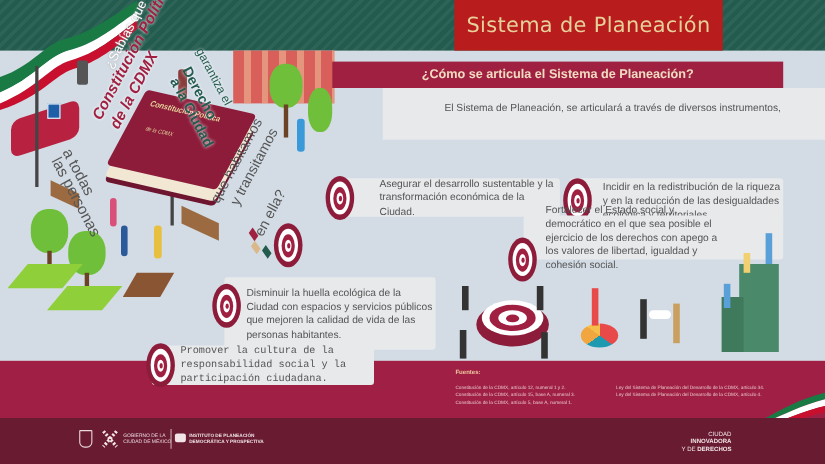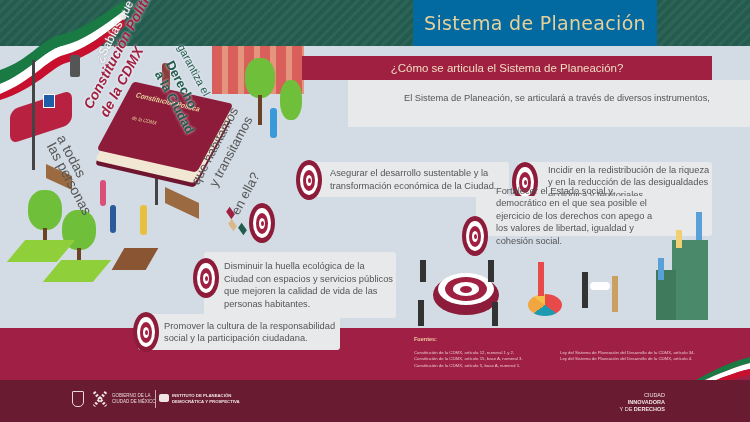--- a/index.html
+++ b/index.html
@@ -2,25 +2,25 @@
 <html><head>
 <meta charset="utf-8">
 <style>
   *{box-sizing:border-box;margin:0;padding:0;}
   html,body{width:750px;height:422px;overflow:hidden;background:#d4dde6;font-family:"Liberation Sans",sans-serif;}
   #root{position:relative;width:750px;height:422px;background:#d3dce5;overflow:hidden;}
 
   
   .top-band{position:absolute;left:0;top:0;width:750px;height:46px;background:#235b4e;
     background-image:repeating-linear-gradient(135deg, rgba(255,255,255,0.05) 0 3px, transparent 3px 7px);}
-  .title-box{position:absolute;left:413px;top:0;width:244px;height:46px;background:#0369a1;display:flex;align-items:center;justify-content:center;}
+  .title-box{position:absolute;left:413px;top:0;width:244px;height:46px;background:#b91c1c;display:flex;align-items:center;justify-content:center;}
   .title-box span{color:#e6d19a;font-size:19px;font-family:"DejaVu Sans",sans-serif;letter-spacing:0.3px;}
 
   
-  .q-header{position:absolute;left:302px;top:56px;width:410px;height:24px;background:#a02042;color:#f0dcc0;font-size:11.5px;font-weight:normal;display:flex;align-items:center;justify-content:center;}
+  .q-header{position:absolute;left:302px;top:56px;width:410px;height:24px;background:#a02042;color:#f0dcc0;font-size:11.5px;font-weight:bold;display:flex;align-items:center;justify-content:center;}
   .q-body{position:absolute;left:302px;top:80px;width:410px;height:47px;background:#e8e9eb;color:#555;font-size:9.3px;line-height:13px;padding:12px 0 0 56px;margin-left:46px;}
   .obj-header{position:absolute;left:302px;top:133px;width:410px;height:21px;background:#235b4e;color:#e6d19a;font-size:11.5px;font-weight:bold;display:flex;align-items:center;justify-content:center;}
 
   
   .obj-card{position:absolute;background:#e8e9eb;color:#555;font-size:9.3px;line-height:12.5px;border-radius:3px;display:flex;align-items:center;}
   .obj-card .txt{padding-left:10px;}
   .target{position:absolute;width:26px;height:40px;border-radius:50%;background:#8c1c3a;display:flex;align-items:center;justify-content:center;}
   .target .r1{width:18px;height:30px;border-radius:50%;background:#fff;display:flex;align-items:center;justify-content:center;}
   .target .r2{width:12px;height:21px;border-radius:50%;background:#a02042;display:flex;align-items:center;justify-content:center;}
   .target .r3{width:6px;height:11px;border-radius:50%;background:#fff;display:flex;align-items:center;justify-content:center;}
@@ -108,21 +108,21 @@
     <div style="position:absolute;left:238px;top:226px;width:9px;height:6px;background:#235b4e;transform:rotate(45deg) skew(10deg,10deg);"></div>
   </div>
 
   <div class="q-header">¿Cómo se articula el Sistema de Planeación?</div>
   <div class="q-body">
     <div>El Sistema de Planeación, se articulará a través de diversos instrumentos,</div>
   </div>
 
 
   <div class="obj-card" style="left:306px;top:162px;width:203px;height:35px;">
-    <div class="txt" style="padding-left:24px;">Asegurar el desarrollo sustentable y la transformación económica de la Ciudad.</div>
+    <div class="txt" style="padding-left:39px;">Asegurar el desarrollo sustentable y la transformación económica de la Ciudad.</div>
   </div>
   <div class="target" style="left:296px;top:160px;">
       <div class="r1">
         <div class="r2">
           <div class="r3">
             <div class="r4"></div>
           </div>
         </div>
       </div>
     </div>
@@ -172,21 +172,21 @@
           <div class="r3">
             <div class="r4"></div>
           </div>
         </div>
       </div>
     </div>
 
   <div class="red-band"></div>
 
   <div class="obj-card" style="left:138px;top:314px;width:202px;height:36px;">
-    <div class="txt" style="padding-left:26px;">Promover la cultura de la responsabilidad social y la participación ciudadana.</div>
+    <div class="txt" style="padding-left:26px;font-family:Liberation Mono, monospace;">Promover la cultura de la responsabilidad social y la participación ciudadana.</div>
   </div>
   <div class="target" style="left:133px;top:312px;">
       <div class="r1">
         <div class="r2">
           <div class="r3">
             <div class="r4"></div>
           </div>
         </div>
       </div>
     </div>

